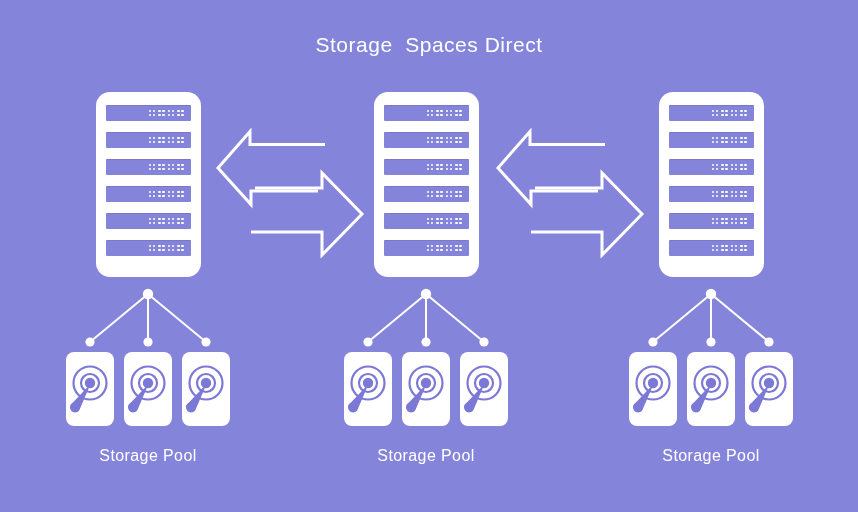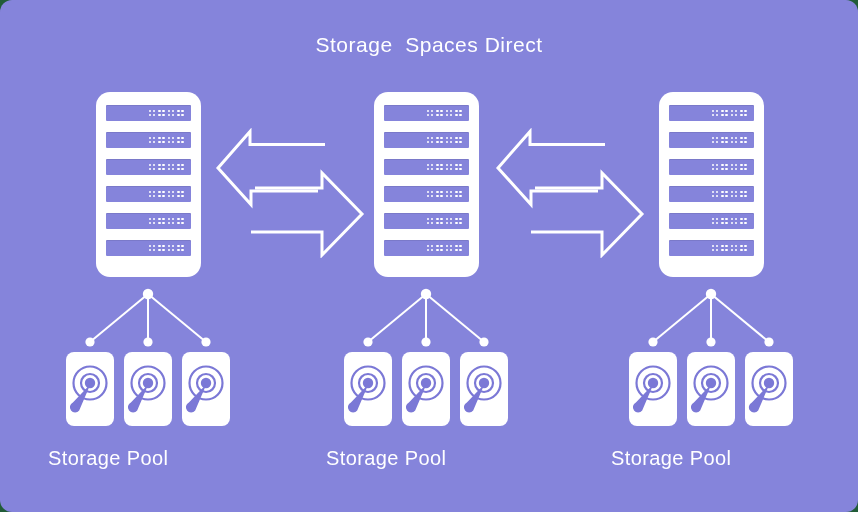--- a/index.html
+++ b/index.html
@@ -6,21 +6,21 @@
   body{
     width:858px;height:512px;
     background:#215C38;
     font-family:"Liberation Sans", sans-serif;
     overflow:hidden;
   }
   .canvas{
     position:relative;
     width:858px;height:512px;
     background:#8584DB;
-    border-radius:12px;
+    border-radius:0;
     overflow:hidden;
   }
   .title{
     position:absolute;
     top:33px;left:0;width:100%;
     text-align:center;
     color:#FFFFFF;
     font-size:21px;
     letter-spacing:0.5px;
     white-space:pre;
@@ -68,22 +68,23 @@
   }
   .disk{
     width:48px;height:74px;
     background:#FFFFFF;
     border-radius:8px;
     display:flex;align-items:center;justify-content:center;
   }
   .pool-label{
     position:absolute;
     width:200px;
+    text-align:center;
     color:#FFFFFF;
-    font-size:20px;
+    font-size:16px;
     letter-spacing:0.4px;
   }
   .arrows{position:absolute;}
 </style>
 </head>
 <body>
 
 <div class="canvas">
   <div class="title">Storage  Spaces Direct</div>
   <div id="content">

